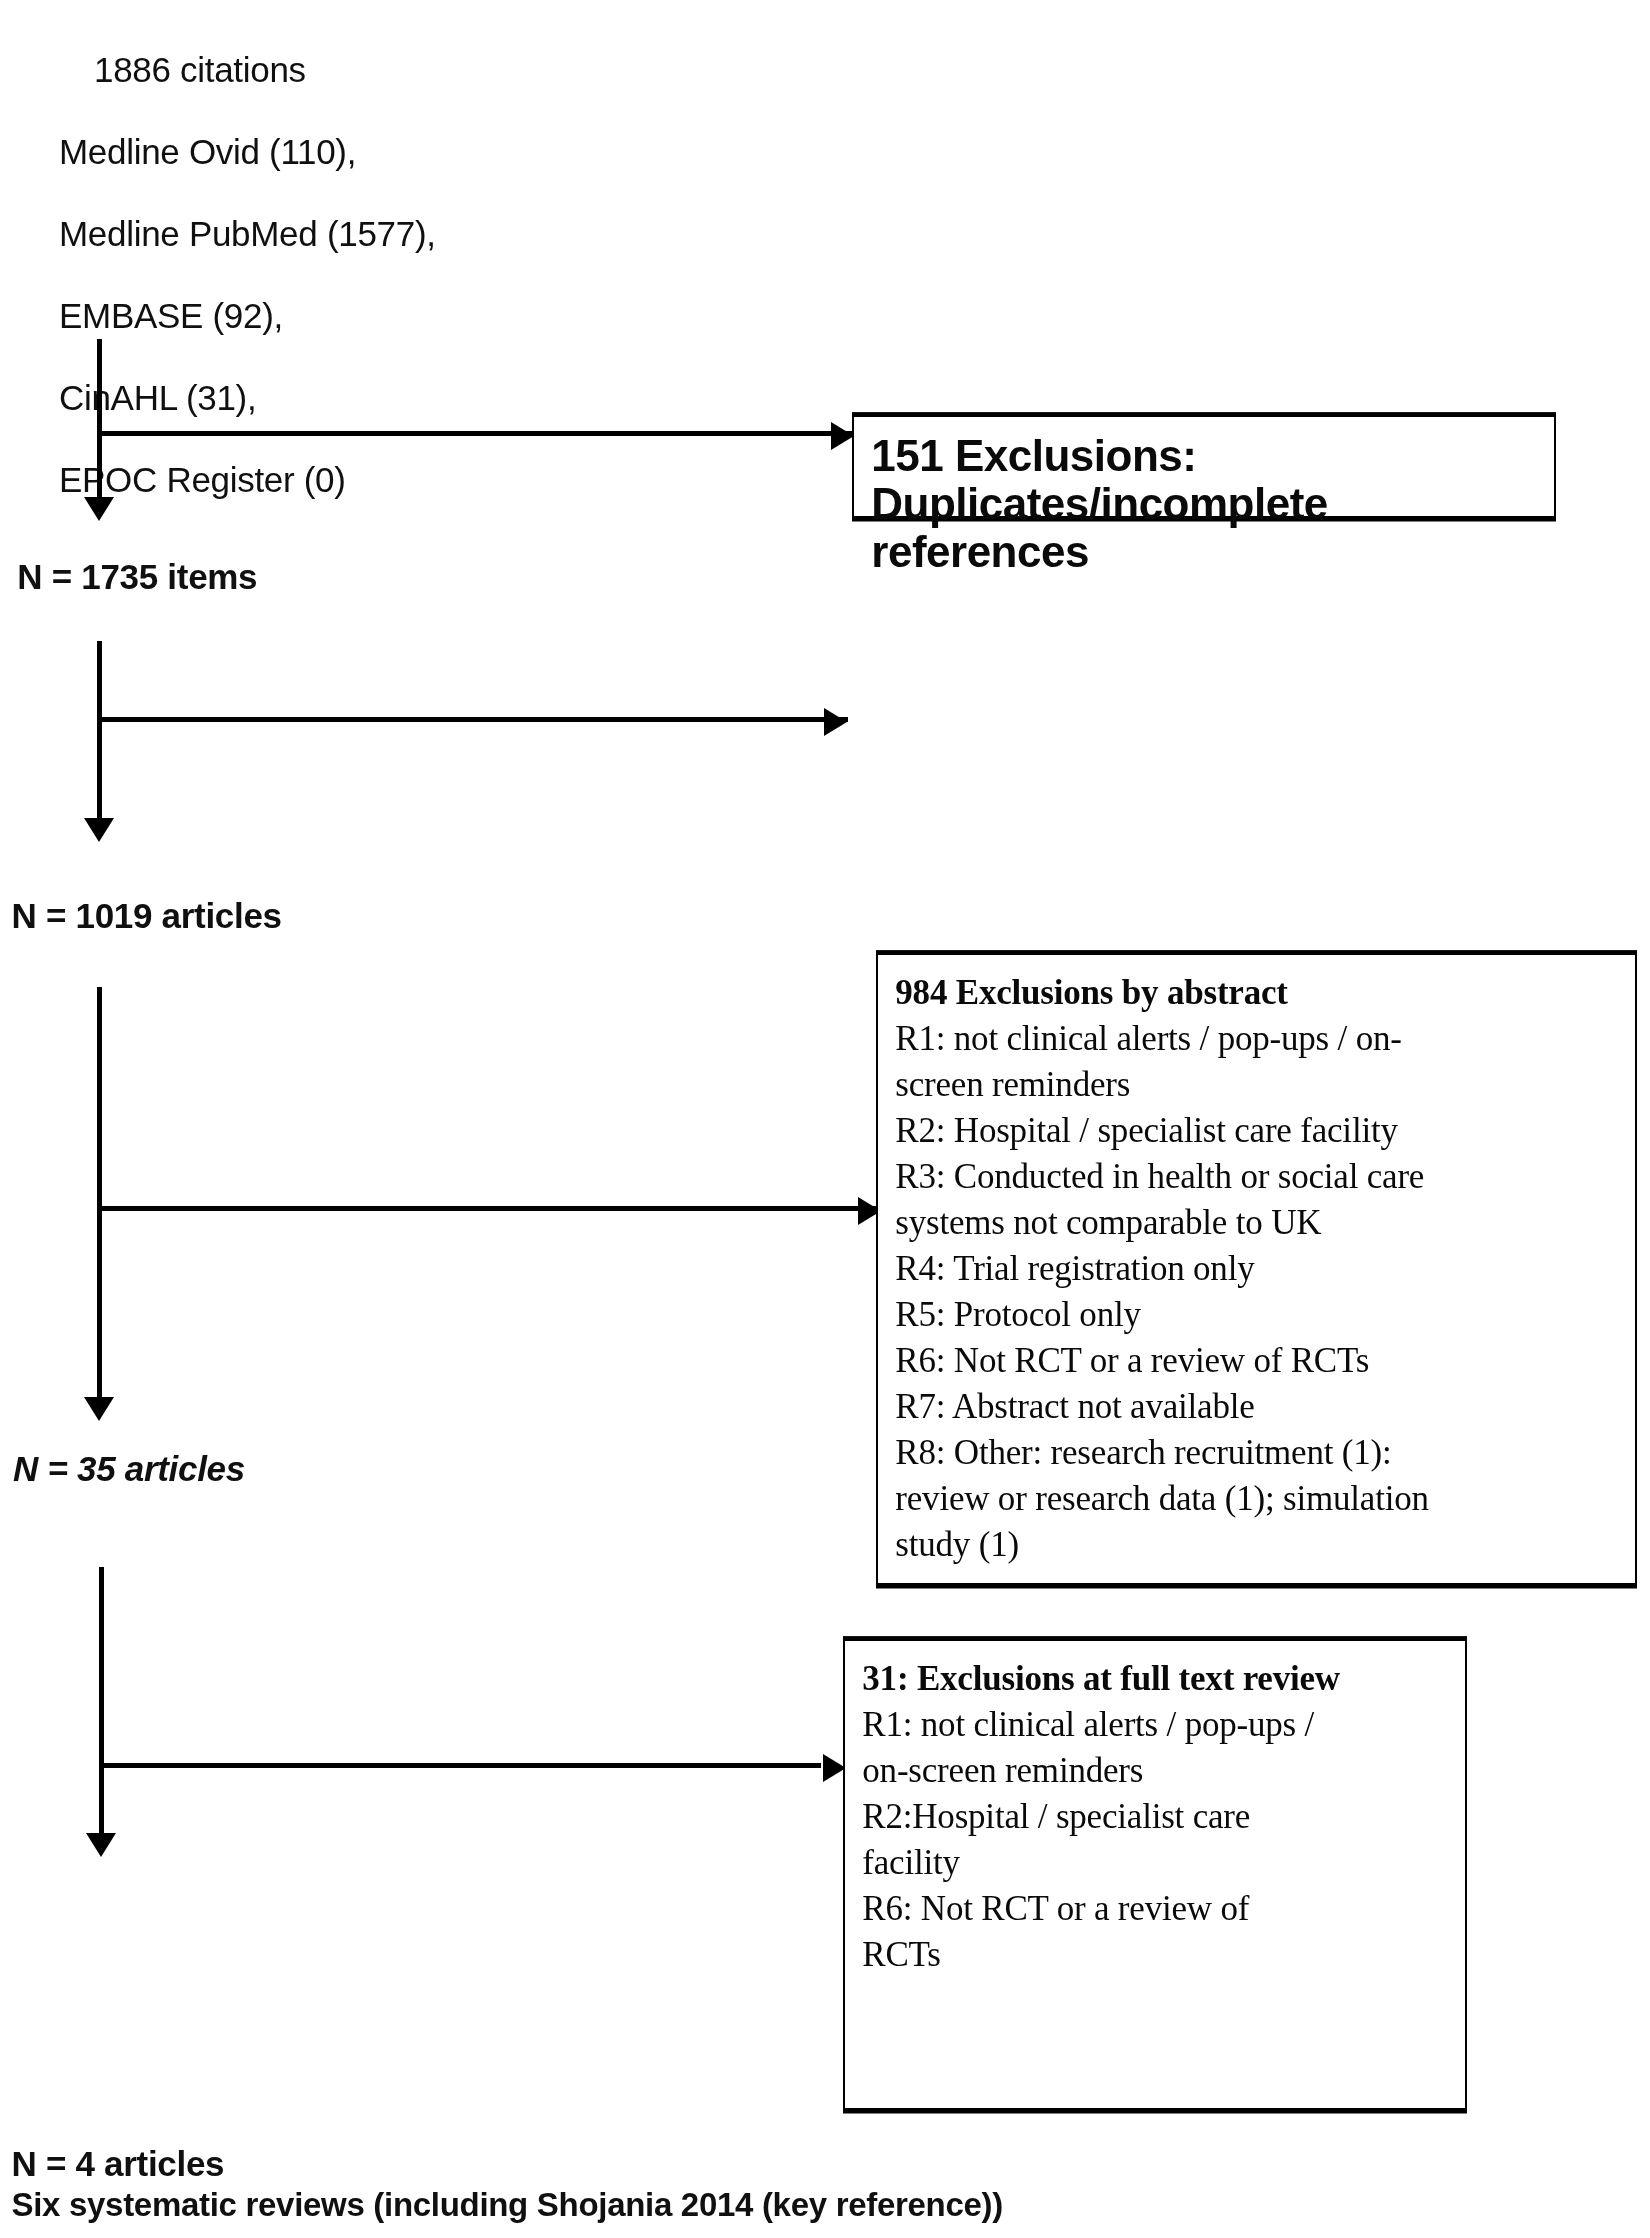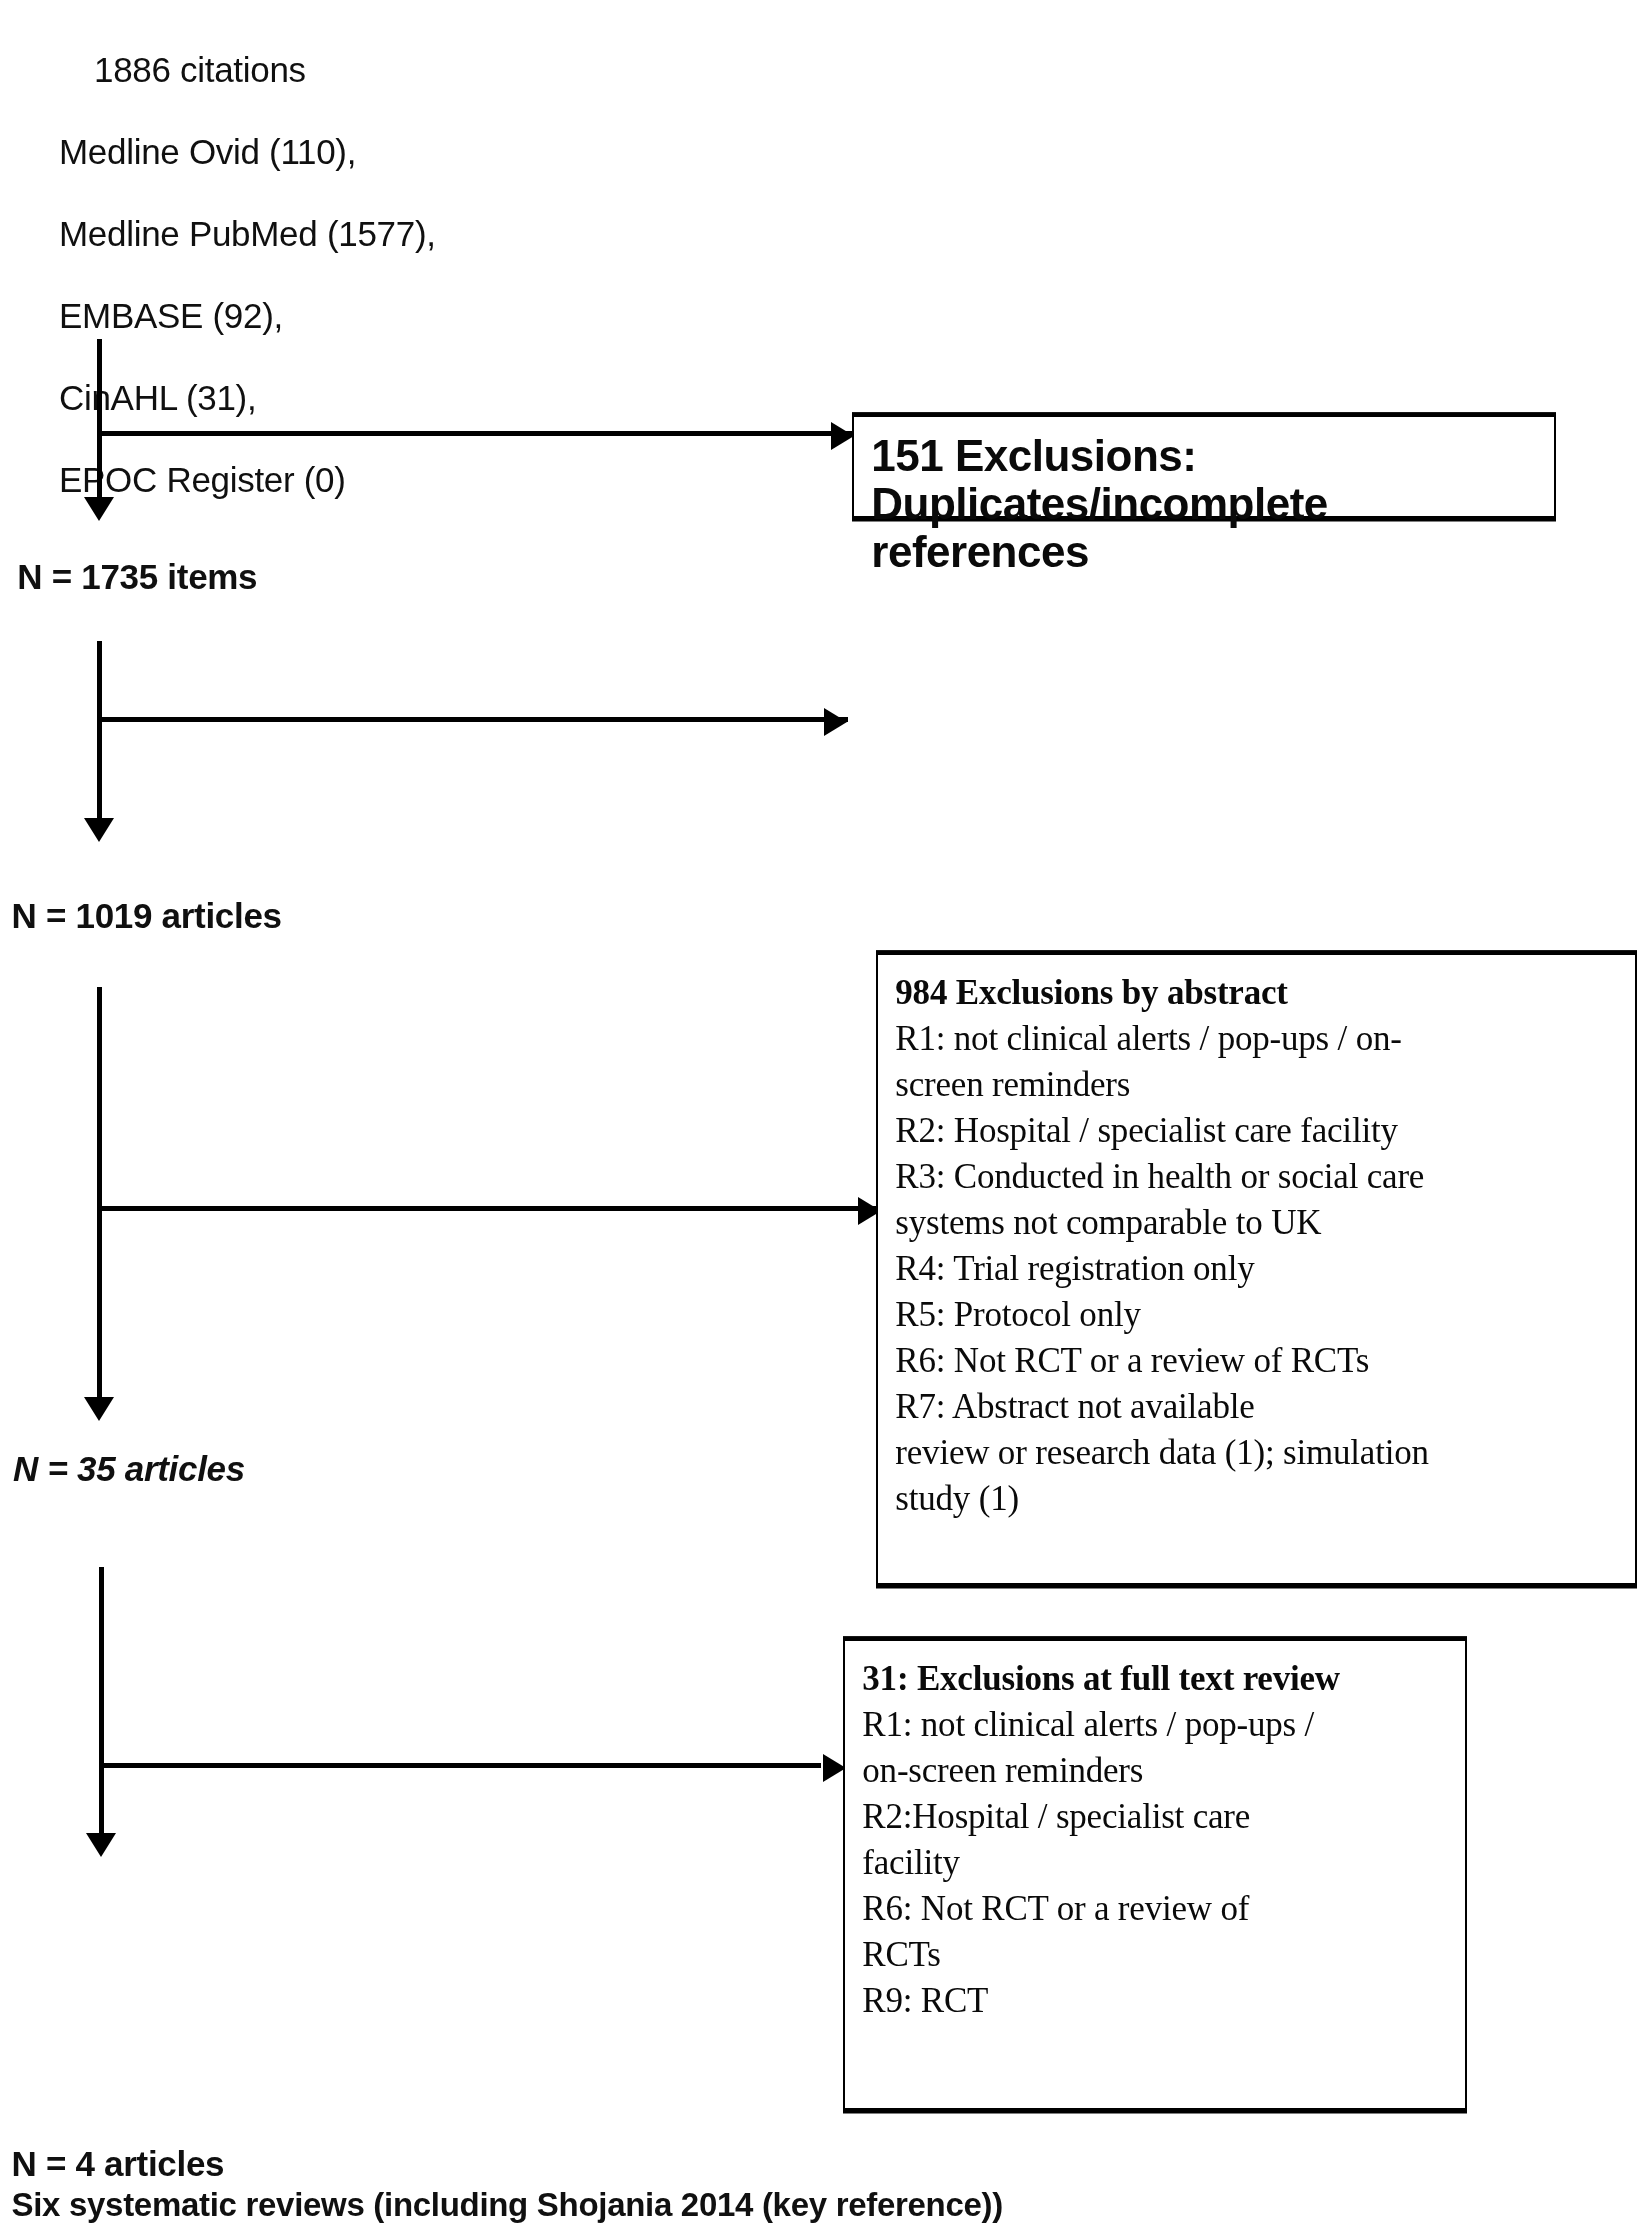--- a/index.html
+++ b/index.html
@@ -146,20 +146,21 @@
       <p class="hd">984 Exclusions by abstract</p>
       <p>R1: not clinical alerts / pop-ups / on-</p>
       <p>screen reminders</p>
       <p>R2: Hospital / specialist care facility</p>
       <p>R3: Conducted in health or social care</p>
       <p>systems not comparable to UK</p>
       <p>R4: Trial registration only</p>
       <p>R5: Protocol only</p>
       <p>R6: Not RCT or a review of RCTs</p>
       <p>R7: Abstract not available</p>
+      <p>R8: Other: research recruitment (1):</p>
       <p>review or research data (1); simulation</p>
       <p>study (1)</p>
     </div>
   </div>
 
   <div class="stage-label" style="left:13px; top:1448px;font-style:italic;">N = 35 articles</div>
 
   <div class="vline abs" style="left:99px; top:1567px; height:284px;"></div>
   <div class="arrow-down abs" style="left:86px; top:1833px;"></div>
   <div class="hline abs" style="left:101px; top:1763px; width:720px;"></div>
@@ -167,21 +168,20 @@
 
   <div class="ebox" style="left:843px; top:1639px; width:624px; height:471px;">
     <div class="inner serif-body">
       <p class="hd">31: Exclusions at full text review</p>
       <p>R1: not clinical alerts / pop-ups /</p>
       <p>on-screen reminders</p>
       <p>R2:Hospital / specialist care</p>
       <p>facility</p>
       <p>R6: Not RCT or a review of</p>
       <p>RCTs</p>
-      <p>R9: RCT</p>
     </div>
   </div>
 
   <div class="stage-label" style="left:11.5px; top:2143px;text-align:right;">N = 4 articles</div>
   <div class="tail-line" style="left:11.5px; top:2185px;">Six systematic reviews (including Shojania 2014 (key reference))</div>
 
 </div>
 
 
 </body></html>

